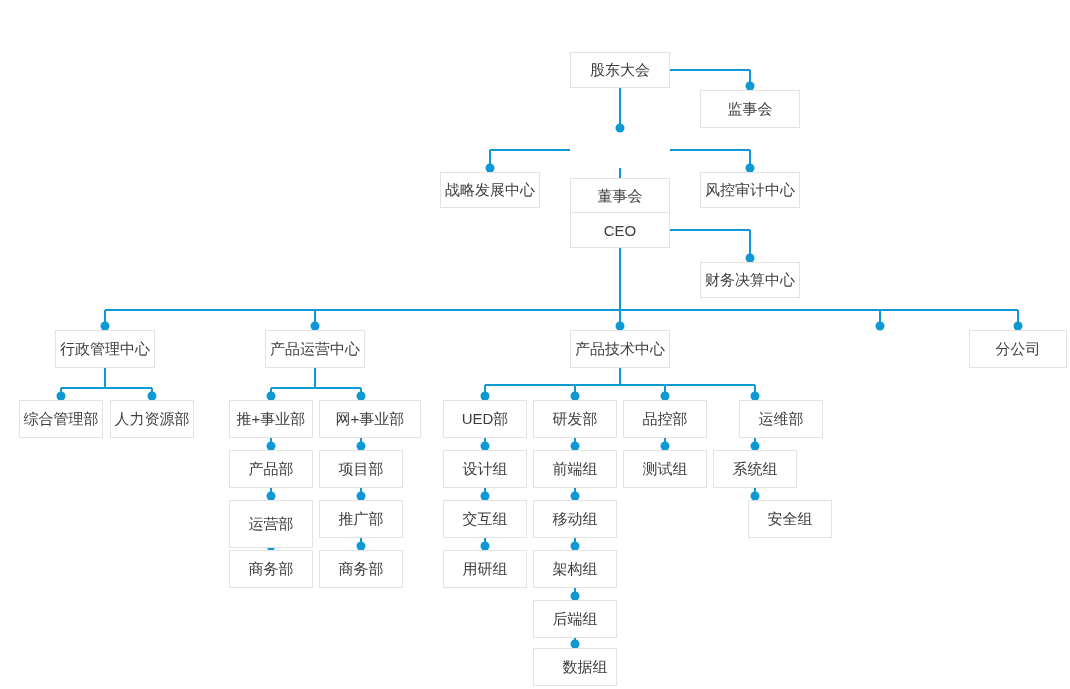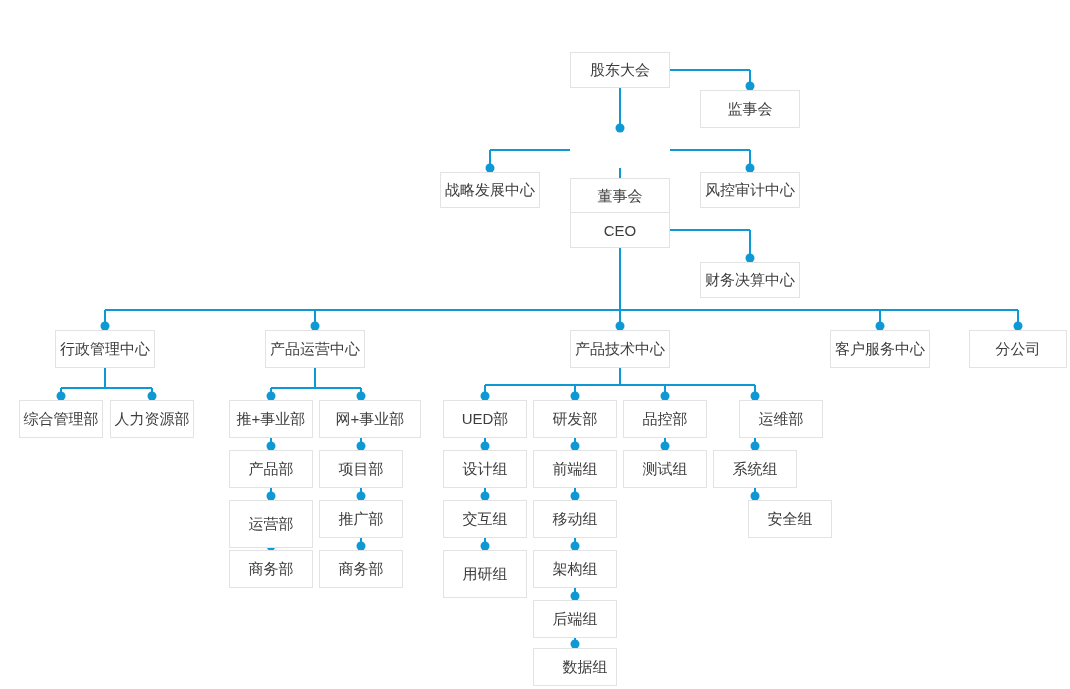--- a/index.html
+++ b/index.html
@@ -155,23 +155,20 @@
     </div>
     <div class="node" style="left: 55px; top: 330px; width: 100px; height: 38px;">
       <span>行政管理中心</span>
     </div>
     <div class="node" style="left: 265px; top: 330px; width: 100px; height: 38px;">
       <span>产品运营中心</span>
     </div>
     <div class="node" style="left: 570px; top: 330px; width: 100px; height: 38px;">
       <span>产品技术中心</span>
     </div>
-    <div class="node" style="left: 830px; top: 330px; width: 100px; height: 38px;">
-      <span>客户服务中心</span>
-    </div>
     <div class="node" style="left: 969px; top: 330px; width: 98px; height: 38px;">
       <span>分公司</span>
     </div>
     <div class="node" style="left: 19px; top: 400px; width: 84px; height: 38px;">
       <span>综合管理部</span>
     </div>
     <div class="node" style="left: 110px; top: 400px; width: 84px; height: 38px;">
       <span>人力资源部</span>
     </div>
     <div class="node" style="left: 229px; top: 400px; width: 84px; height: 38px;">
@@ -224,21 +221,21 @@
     </div>
     <div class="node" style="left: 713px; top: 500px; width: 84px; height: 38px; margin-left: 35px;">
       <span>安全组</span>
     </div>
     <div class="node" style="left: 229px; top: 550px; width: 84px; height: 38px;">
       <span>商务部</span>
     </div>
     <div class="node" style="left: 319px; top: 550px; width: 84px; height: 38px;">
       <span>商务部</span>
     </div>
-    <div class="node" style="left: 443px; top: 550px; width: 84px; height: 48px;">
+    <div class="node" style="left: 443px; top: 550px; width: 84px; height: 38px;">
       <span>用研组</span>
     </div>
     <div class="node" style="left: 533px; top: 550px; width: 84px; height: 38px;">
       <span>架构组</span>
     </div>
     <div class="node" style="left: 533px; top: 600px; width: 84px; height: 38px;">
       <span>后端组</span>
     </div>
     <div class="node" style="left: 533px; top: 648px; width: 84px; height: 38px; padding-left: 20px;">
       <span>数据组</span>

